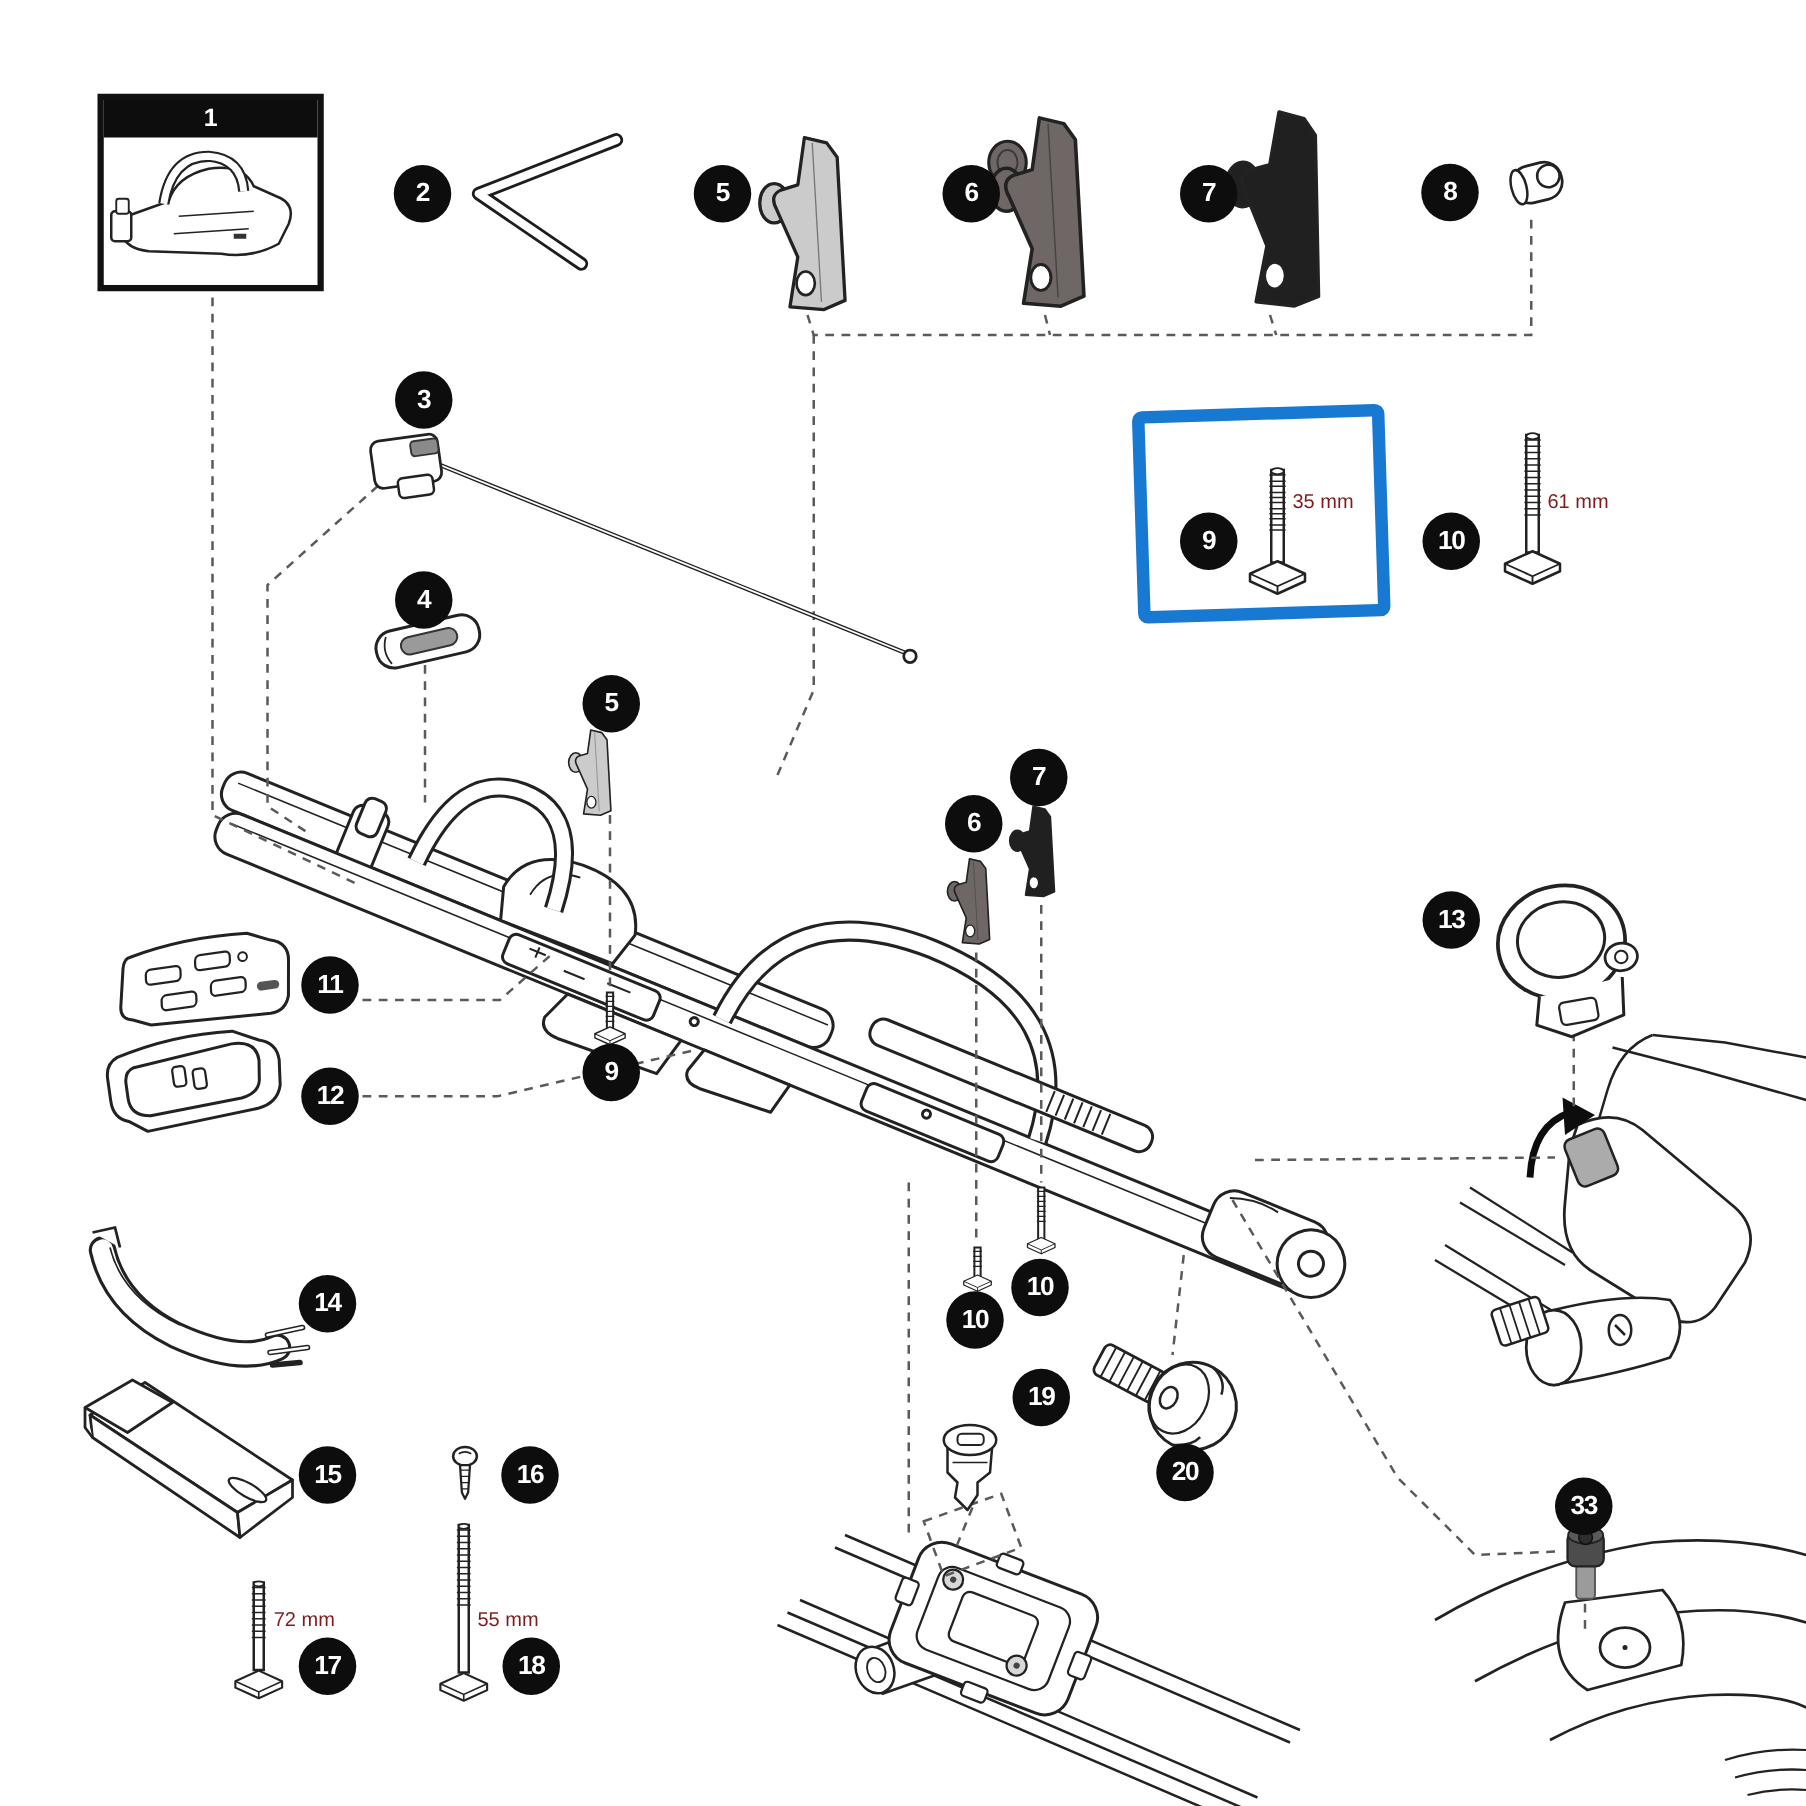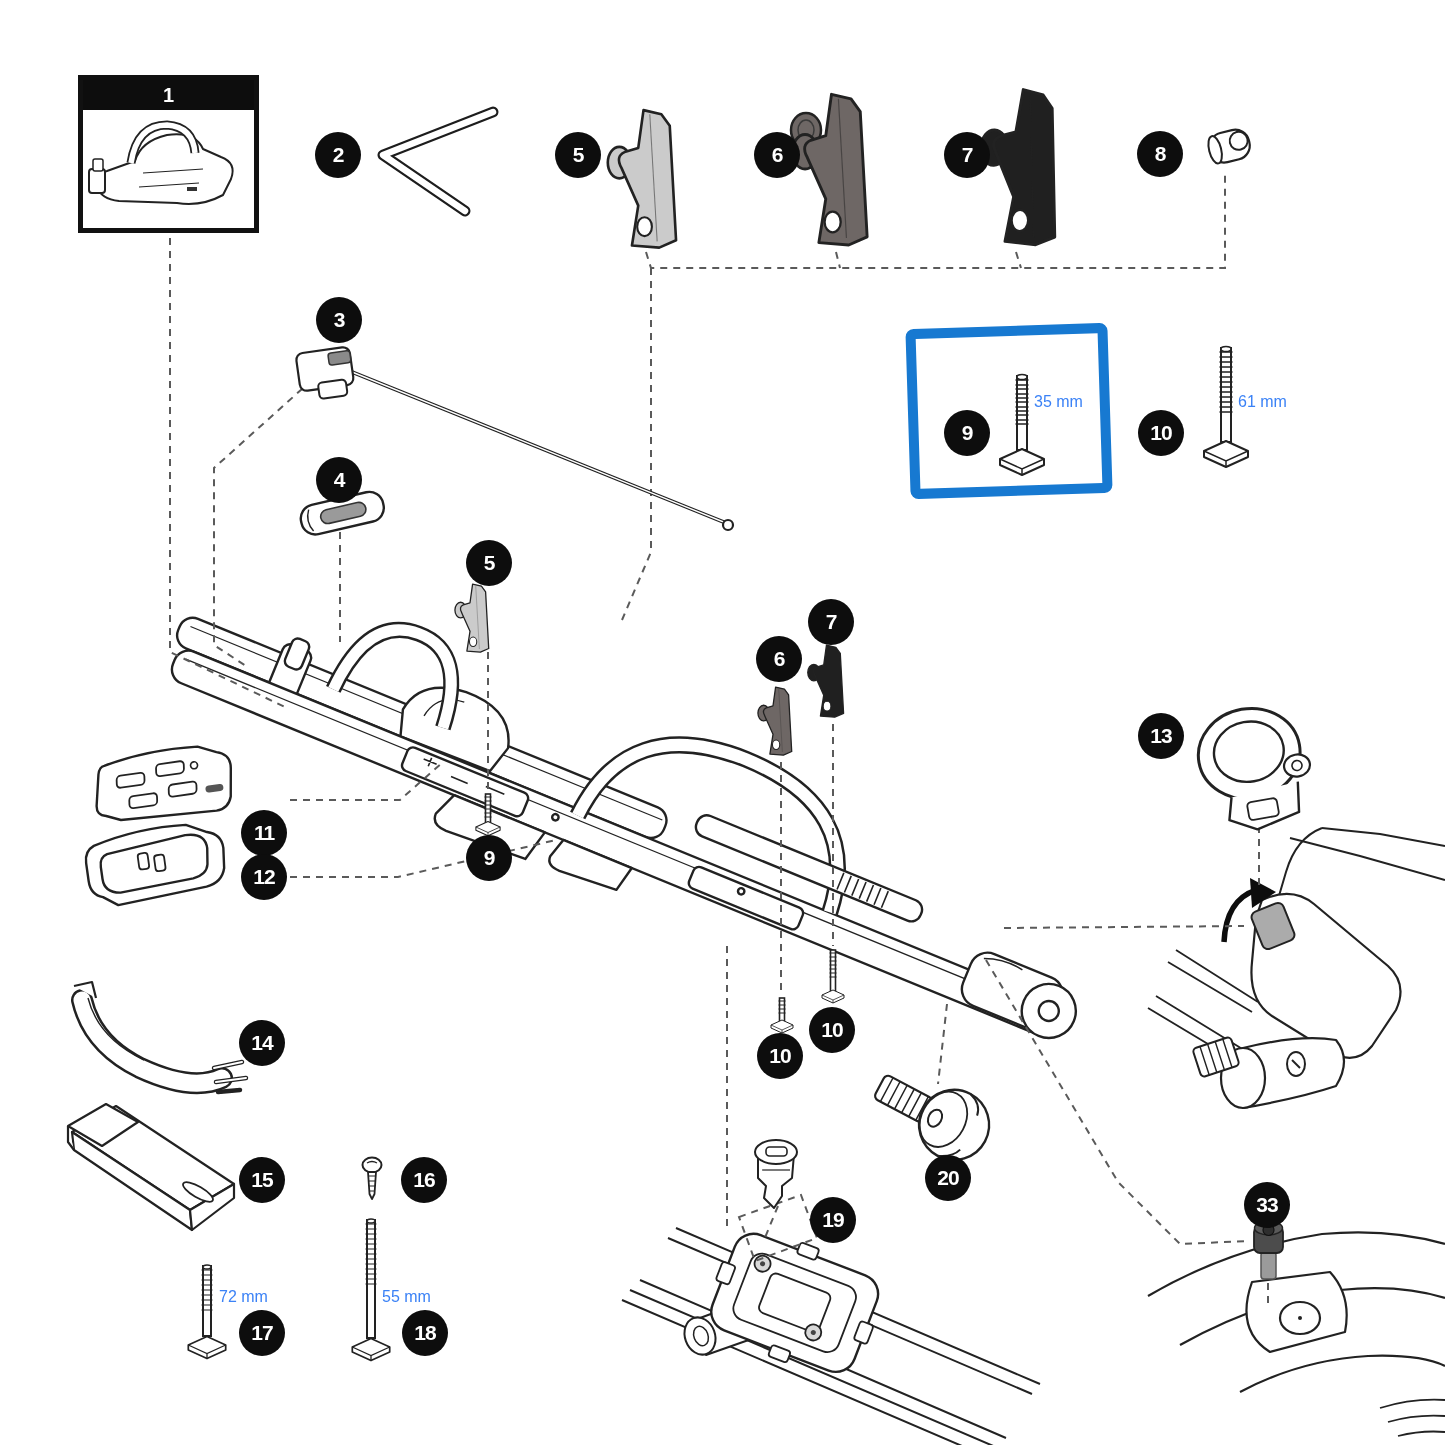--- a/index.html
+++ b/index.html
@@ -2,21 +2,21 @@
 <html><head>
 <meta charset="utf-8">
 <style>
   html,body{margin:0;padding:0;background:#fff;}
   .canvas{position:relative;width:1445px;height:1445px;background:#fff;overflow:hidden;
           font-family:"Liberation Sans",sans-serif;}
   svg.art{position:absolute;left:0;top:0;z-index:1;}
   .marker{position:absolute;z-index:5;width:46px;height:46px;border-radius:50%;
           background:#0d0d0d;color:#fff;display:flex;align-items:center;justify-content:center;
           font-weight:bold;font-size:21px;letter-spacing:-1px;transform:translate(-50%,-50%);}
-  .mlabel{position:absolute;z-index:4;color:#3b82f6;font-size:16px;white-space:nowrap;}
+  .mlabel{position:absolute;z-index:4;color:#7f1d1d;font-size:16px;white-space:nowrap;}
   .part1-box{position:absolute;z-index:4;left:78px;top:75px;width:181px;height:158px;
              border:5px solid #111;background:#fff;box-sizing:border-box;}
   .part1-header{height:30px;background:#0d0d0d;color:#fff;display:flex;align-items:center;
                 justify-content:center;font-weight:bold;font-size:20px;}
   .part1-body{position:relative;width:100%;height:calc(100% - 30px);}
   .highlight-box{position:absolute;z-index:3;left:908px;top:326px;width:202px;height:170px;
                  border:10px solid #1779d1;border-radius:8px;transform:rotate(-1.8deg);
                  box-sizing:border-box;background:transparent;}
 </style>
 </head>
@@ -342,29 +342,29 @@
 <div class="marker" style="left:777px;top:155px">6</div>
 <div class="marker" style="left:779px;top:659px">6</div>
 <div class="marker" style="left:967px;top:155px">7</div>
 <div class="marker" style="left:831px;top:622px">7</div>
 <div class="marker" style="left:1160px;top:154px">8</div>
 <div class="marker" style="left:967px;top:433px">9</div>
 <div class="marker" style="left:489px;top:858px">9</div>
 <div class="marker" style="left:1161px;top:433px">10</div>
 <div class="marker" style="left:780px;top:1056px">10</div>
 <div class="marker" style="left:832px;top:1030px">10</div>
-<div class="marker" style="left:264px;top:833px">11</div>
+<div class="marker" style="left:264px;top:788px">11</div>
 <div class="marker" style="left:264px;top:877px">12</div>
 <div class="marker" style="left:1161px;top:736px">13</div>
 <div class="marker" style="left:262px;top:1043px">14</div>
 <div class="marker" style="left:262px;top:1180px">15</div>
 <div class="marker" style="left:424px;top:1180px">16</div>
 <div class="marker" style="left:262px;top:1333px">17</div>
 <div class="marker" style="left:425px;top:1333px">18</div>
-<div class="marker" style="left:833px;top:1220px">19</div>
+<div class="marker" style="left:833px;top:1118px">19</div>
 <div class="marker" style="left:948px;top:1178px">20</div>
 <div class="marker" style="left:1267px;top:1205px">33</div>
 
 <div class="mlabel" style="left:1034px;top:393px">35 mm</div>
 <div class="mlabel" style="left:1238px;top:393px">61 mm</div>
 <div class="mlabel" style="left:219px;top:1288px">72 mm</div>
 <div class="mlabel" style="left:382px;top:1288px">55 mm</div>
 
 </div>
 

